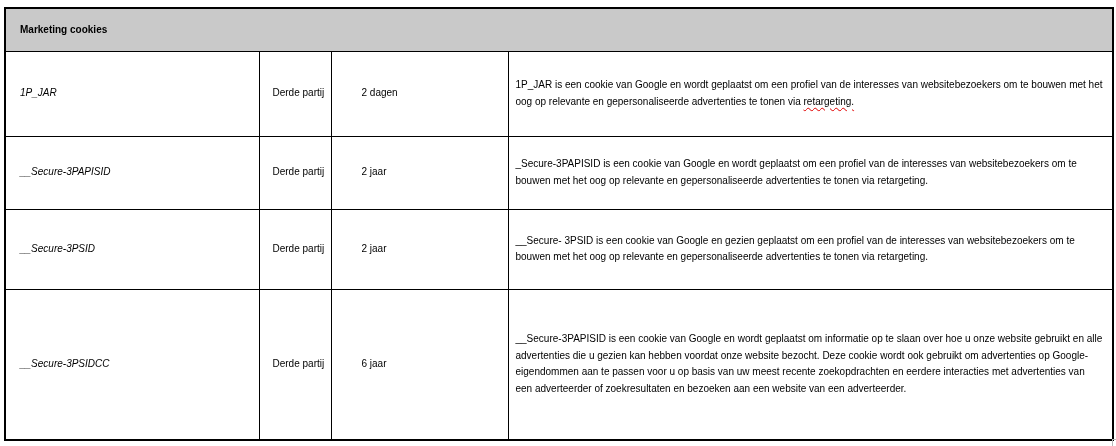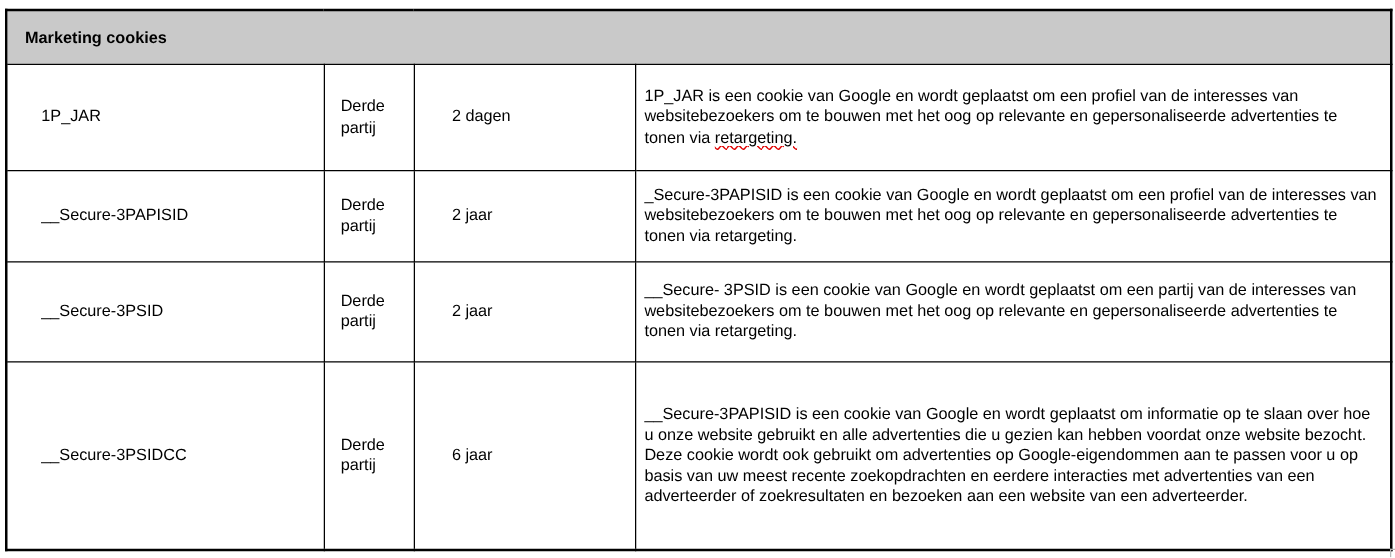--- a/index.html
+++ b/index.html
@@ -22,33 +22,33 @@
     top: 7px;
     width: 1108px;
     border-collapse: collapse;
     table-layout: fixed;
     border: 2px solid #000000;
   }
   table.cookie-table th,
   table.cookie-table td {
     border: 1.5px solid #000000;
     vertical-align: middle;
-    font-size: 13px;
+    font-size: 10px;
     line-height: 16.5px;
     overflow: hidden;
   }
   th.table-title {
     background: #c9c9c9;
     text-align: left;
     font-weight: bold;
     font-size: 13.5px;
     padding: 0 6px 0 14px;
     height: 40px;
   }
-  td.c-name   { padding: 0 6px 0 27px; }
+  td.c-name   { padding: 0 6px 0 14px; font-style: italic; }
   td.c-party  { padding: 0 4px 0 13px; line-height: 16px; }
   td.c-dur    { padding: 0 6px 0 30px; }
   td.c-desc   { padding: 6px 9px 6px 7px; }
   .spell-error {
     text-decoration-line: underline;
     text-decoration-style: wavy;
     text-decoration-color: #e00000;
     text-decoration-thickness: 1px;
     text-underline-offset: 2px;
   }
@@ -89,21 +89,21 @@
       <tr style="height:73px;">
         <td class="c-name">__Secure-3PAPISID</td>
         <td class="c-party">Derde partij</td>
         <td class="c-dur">2 jaar</td>
         <td class="c-desc"><span>_Secure-3PAPISID is een cookie van Google en wordt geplaatst om een profiel van de interesses van websitebezoekers om te bouwen met het oog op relevante en gepersonaliseerde advertenties te tonen via retargeting.</span></td>
       </tr>
       <tr style="height:80px;">
         <td class="c-name">__Secure-3PSID</td>
         <td class="c-party">Derde partij</td>
         <td class="c-dur">2 jaar</td>
-        <td class="c-desc"><span>__Secure- 3PSID is een cookie van Google en wordt geplaatst om een partij van de interesses van websitebezoekers om te bouwen met het oog op relevante en gepersonaliseerde advertenties te tonen via retargeting.</span></td>
+        <td class="c-desc"><span>__Secure- 3PSID is een cookie van Google en gezien geplaatst om een profiel van de interesses van websitebezoekers om te bouwen met het oog op relevante en gepersonaliseerde advertenties te tonen via retargeting.</span></td>
       </tr>
       <tr style="height:151px;">
         <td class="c-name">__Secure-3PSIDCC</td>
         <td class="c-party">Derde partij</td>
         <td class="c-dur">6 jaar</td>
         <td class="c-desc"><span>__Secure-3PAPISID is een cookie van Google en wordt geplaatst om informatie op te slaan over hoe u onze website gebruikt en alle advertenties die u gezien kan hebben voordat onze website bezocht. Deze cookie wordt ook gebruikt om advertenties op Google-eigendommen aan te passen voor u op basis van uw meest recente zoekopdrachten en eerdere interacties met advertenties van een adverteerder of zoekresultaten en bezoeken aan een website van een adverteerder.</span></td>
       </tr>
     </tbody>
   </table>
 

